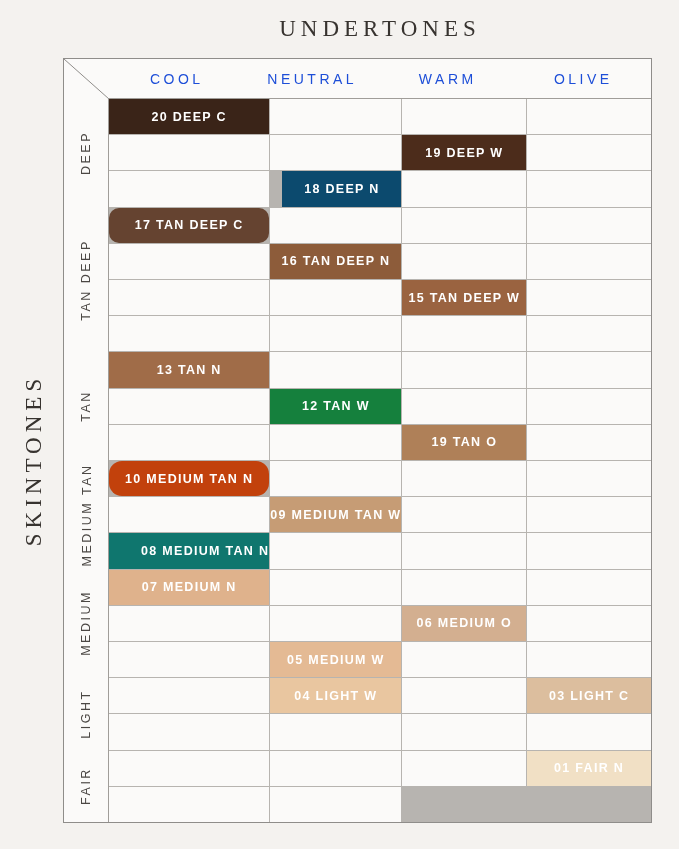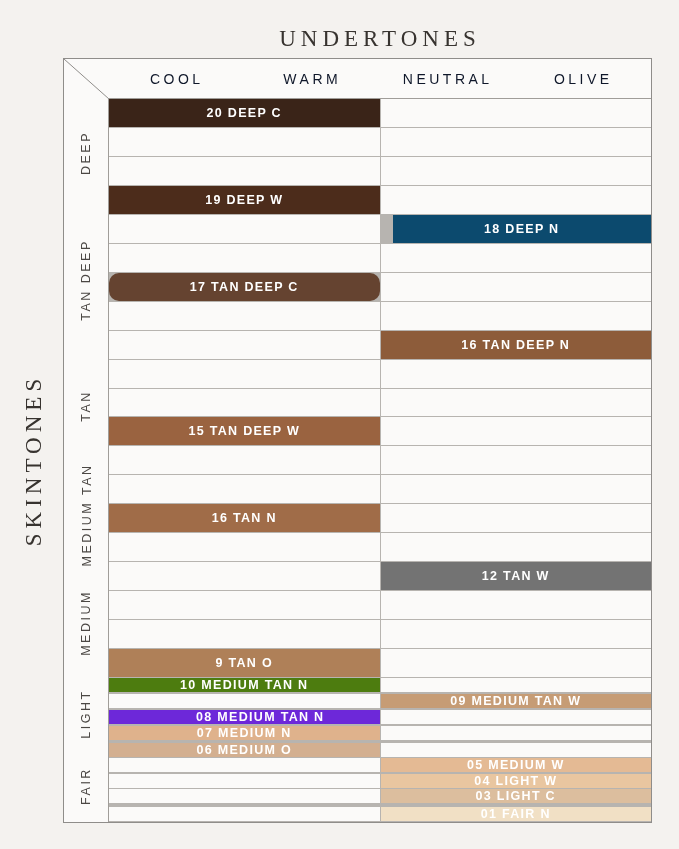--- a/index.html
+++ b/index.html
@@ -4,55 +4,55 @@
 <style>
   html,body{margin:0;padding:0}
   body{
     width:679px;height:849px;position:relative;overflow:hidden;
     background:#f4f2ef;
     font-family:"Liberation Sans",sans-serif;
   }
   .title{
     position:absolute;left:108px;top:16px;width:544px;text-align:center;
     font-family:"Liberation Serif",serif;font-size:23px;letter-spacing:5px;
-    color:#37332f;white-space:nowrap;margin-top:10px;
+    color:#37332f;white-space:nowrap;
   }
   .side-title{
     position:absolute;top:460px;left:34px;
     transform:translate(-50%,-50%) rotate(-90deg);
     font-family:"Liberation Serif",serif;font-size:23px;letter-spacing:5px;
     color:#37332f;white-space:nowrap;
   }
   .table{
     position:absolute;left:63px;top:58px;width:589px;height:765px;
     box-sizing:border-box;border:1px solid #8f8d8a;background:#fbfaf9;
   }
   .corner{position:absolute;left:0;top:0;width:45px;height:40px}
   .corner svg{display:block}
   .headers{
     position:absolute;left:45px;top:0;width:calc(100% - 45px);height:40px;
     box-sizing:border-box;border-bottom:1px solid #a09d99;display:flex;
   }
   .header-cell{
     flex:1;display:flex;align-items:center;justify-content:center;
-    font-size:14px;letter-spacing:3.5px;color:#0f172a;
+    font-size:14px;letter-spacing:3.5px;color:#1d4ed8;
   }
   .groups{
     position:absolute;left:0;top:40px;bottom:0;width:45px;
     box-sizing:border-box;border-right:1px solid #a09d99;
     display:flex;flex-direction:column;
   }
   .group{display:flex;align-items:center;justify-content:center}
   .group span{
     transform:rotate(-90deg);white-space:nowrap;
     font-size:12.5px;letter-spacing:2.5px;color:#4b4744;
   }
   .body{
     position:absolute;left:45px;top:40px;right:0;bottom:0;
-    display:grid;grid-template-columns:repeat(2,1fr);
+    display:grid;grid-template-columns:repeat(4,1fr);
     grid-template-rows:repeat(20,1fr);
     gap:1px;background:#b7b4b0;
   }
   .cell{background:#fbfaf9}
   .cell.shade{
     display:flex;align-items:center;justify-content:center;
     color:#ffffff;font-weight:bold;font-size:12.5px;letter-spacing:1.3px;
     white-space:nowrap;
   }
 </style>
@@ -63,22 +63,22 @@
 <div class="side-title">SKINTONES</div>
 
 <div class="table">
   <div class="corner">
     <svg width="45" height="40" viewBox="0 0 45 40">
       <line x1="0" y1="0" x2="45" y2="40" stroke="#8f8d8a" stroke-width="1"></line>
     </svg>
   </div>
   <div class="headers">
       <div class="header-cell">COOL</div>
+      <div class="header-cell">NEUTRAL</div>
       <div class="header-cell">WARM</div>
-      <div class="header-cell">NEUTRAL</div>
       <div class="header-cell">OLIVE</div>
     </div>
   <div class="groups">
       <div class="group" style="flex: 3 1 0%;">
         <span>DEEP</span>
       </div>
       <div class="group" style="flex: 4 1 0%;">
         <span>TAN DEEP</span>
       </div>
       <div class="group" style="flex: 3 1 0%;">
@@ -119,41 +119,41 @@
       <div class="cell"></div>
       <div class="cell"></div>
       <div class="cell"></div>
       <div class="cell"></div>
       <div class="cell shade" style="background: rgb(154, 99, 64);">15 TAN DEEP W</div>
       <div class="cell"></div>
       <div class="cell"></div>
       <div class="cell"></div>
       <div class="cell"></div>
       <div class="cell"></div>
-      <div class="cell shade" style="background: rgb(160, 108, 72);">16 TAN N</div>
+      <div class="cell shade" style="background: rgb(160, 108, 72);">13 TAN N</div>
       <div class="cell"></div>
       <div class="cell"></div>
       <div class="cell"></div>
       <div class="cell"></div>
-      <div class="cell shade" style="background: #737373;">12 TAN W</div>
+      <div class="cell shade" style="background: #15803d;">12 TAN W</div>
       <div class="cell"></div>
       <div class="cell"></div>
       <div class="cell"></div>
       <div class="cell"></div>
-      <div class="cell shade" style="background: rgb(175, 128, 88);">9 TAN O</div>
+      <div class="cell shade" style="background: rgb(175, 128, 88);">19 TAN O</div>
       <div class="cell"></div>
-      <div class="cell shade" style="background: #4d7c0f;">10 MEDIUM TAN N</div>
+      <div class="cell shade" style="background: #c2410c; border-radius: 13px;">10 MEDIUM TAN N</div>
       <div class="cell"></div>
       <div class="cell"></div>
       <div class="cell"></div>
       <div class="cell"></div>
       <div class="cell shade" style="background: rgb(198, 156, 117);">09 MEDIUM TAN W</div>
       <div class="cell"></div>
       <div class="cell"></div>
-      <div class="cell shade" style="background: #6d28d9; padding-left: 32px;">08 MEDIUM TAN N</div>
+      <div class="cell shade" style="background: #0f766e; padding-left: 32px;">08 MEDIUM TAN N</div>
       <div class="cell"></div>
       <div class="cell"></div>
       <div class="cell"></div>
       <div class="cell shade" style="background: rgb(223, 178, 140);">07 MEDIUM N</div>
       <div class="cell"></div>
       <div class="cell"></div>
       <div class="cell"></div>
       <div class="cell"></div>
       <div class="cell"></div>
       <div class="cell shade" style="background: rgb(211, 175, 144);">06 MEDIUM O</div>

